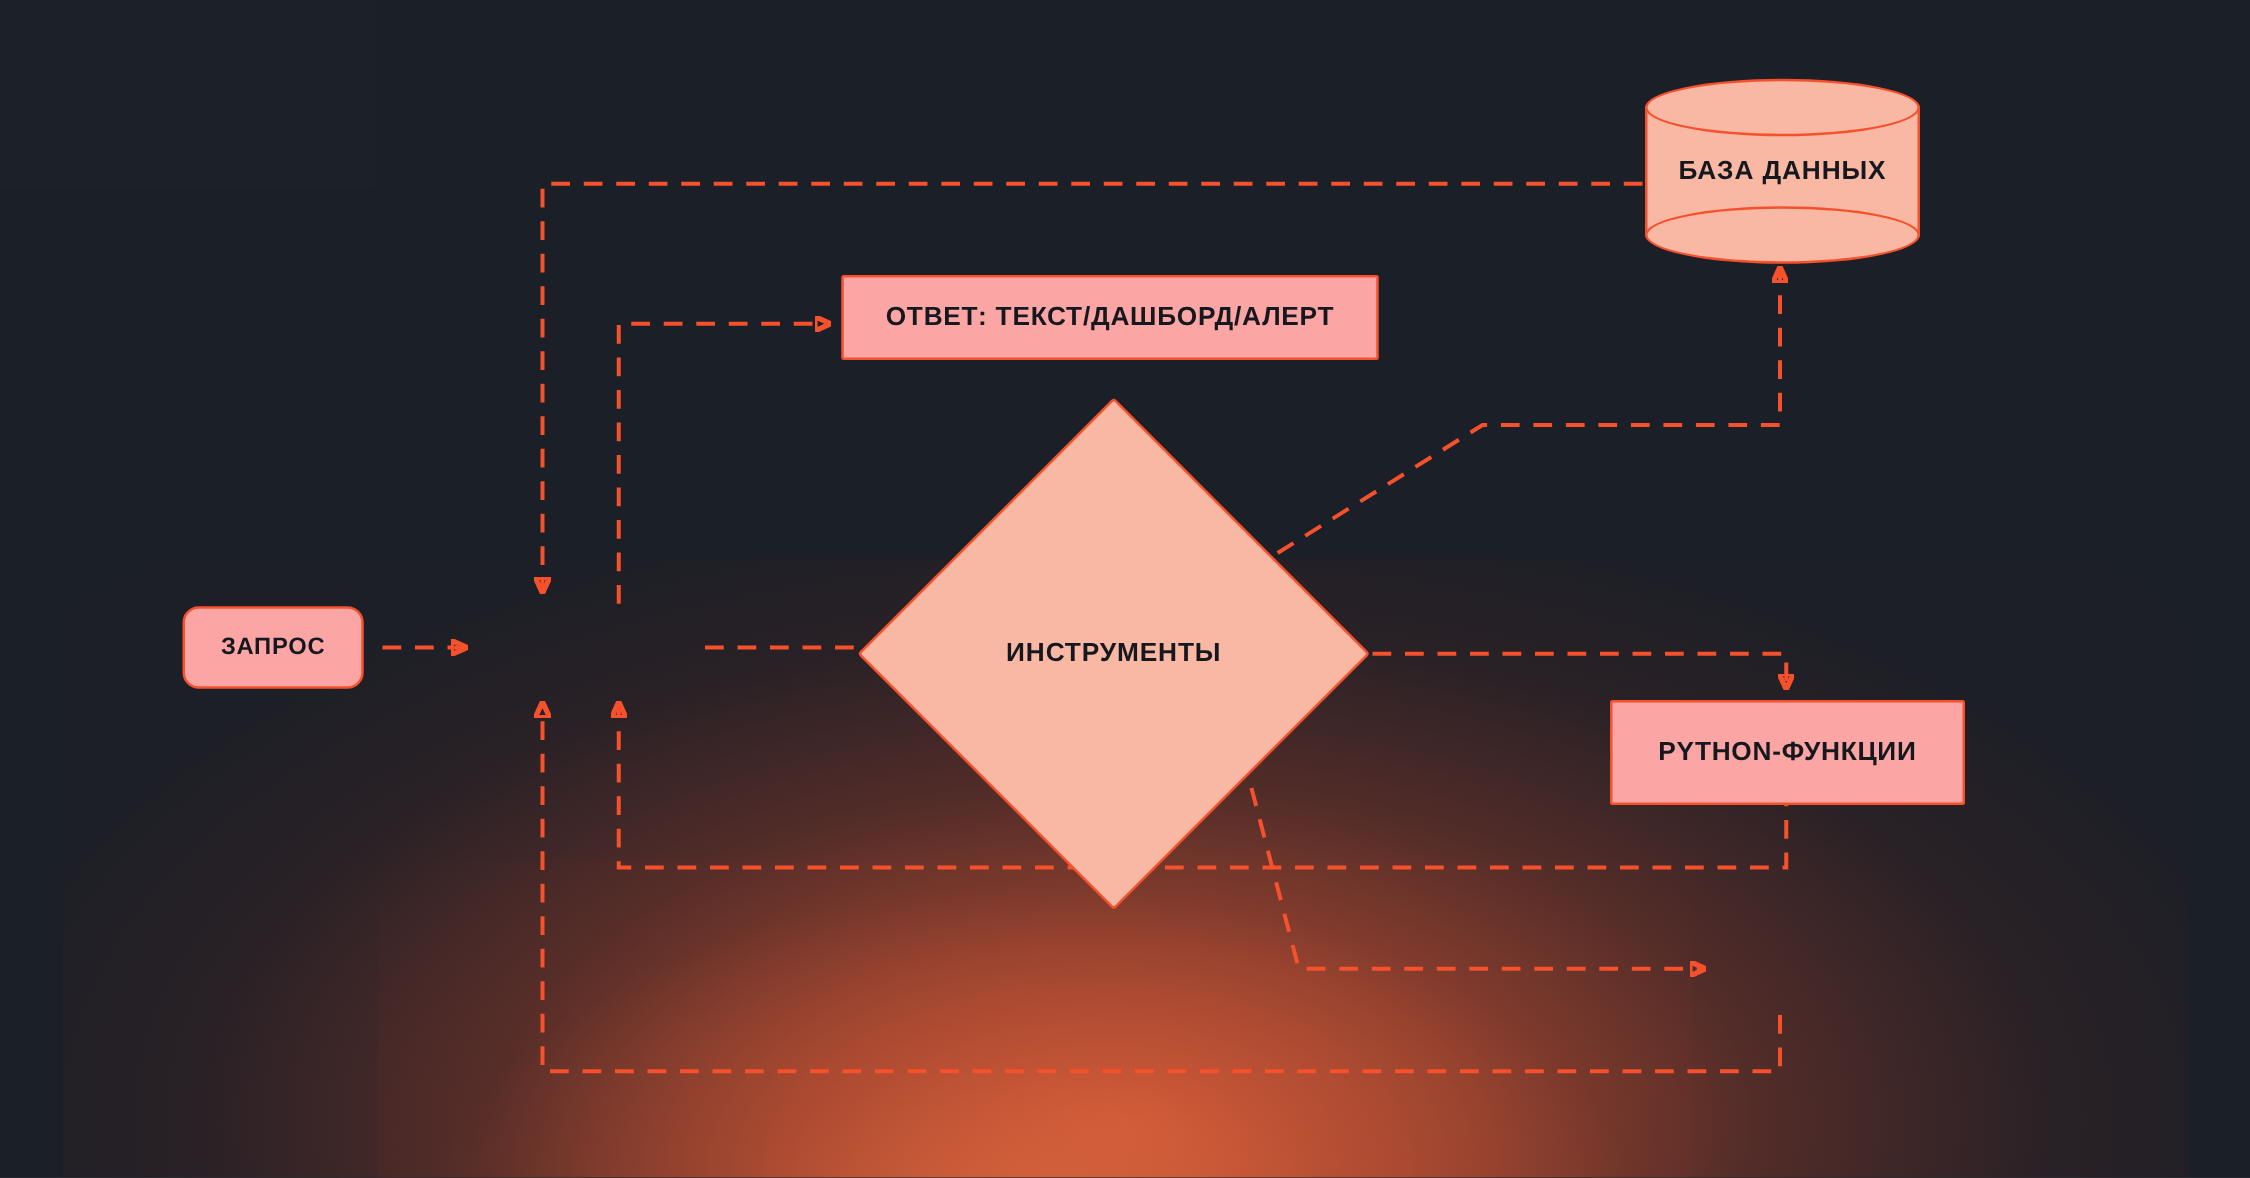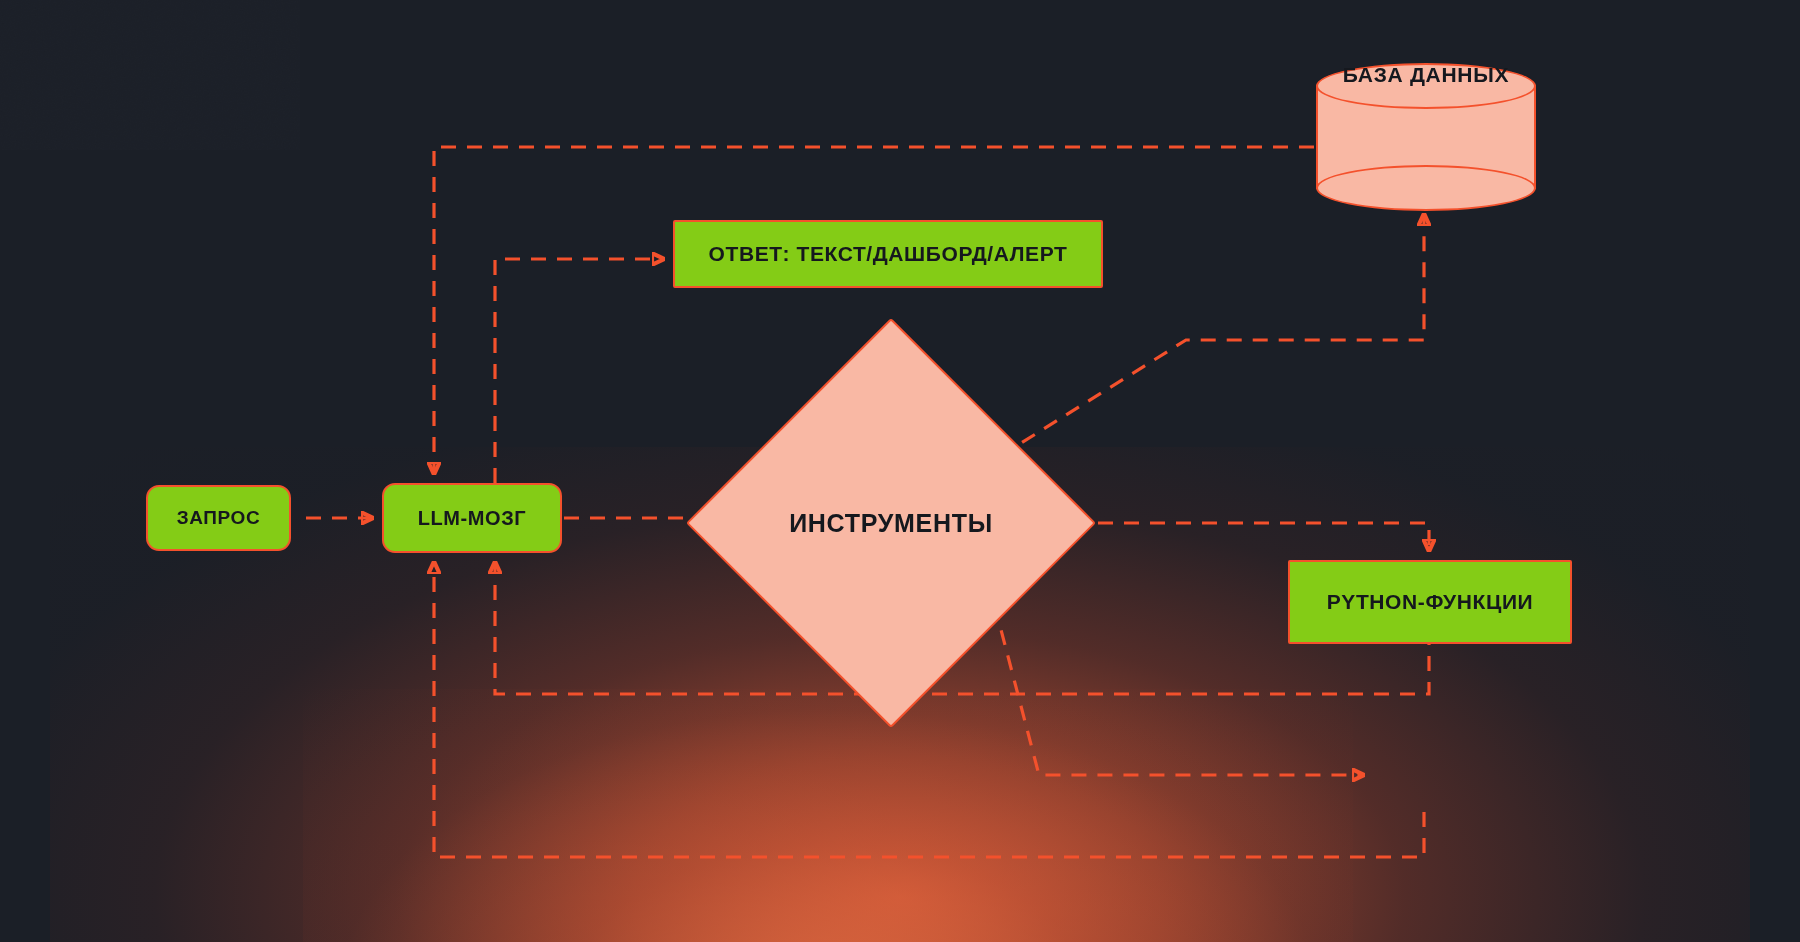--- a/index.html
+++ b/index.html
@@ -73,21 +73,21 @@
   .node {
     position: absolute;
     box-sizing: border-box;
     display: flex;
     align-items: center;
     justify-content: center;
     color: #15181e;
     font-weight: bold;
     letter-spacing: 0.6px;
     text-align: center;
-    background-color: #84cc16;
+    background-color: #fca5a5;
     border: 2.5px solid #f4512c;
     z-index: 3;
   }
   .node.rounded  { border-radius: 13px; }
   .node.sharp    { border-radius: 2px; }
 
   
   .diamond-wrap {
     position: absolute;
     z-index: 3;
@@ -130,21 +130,21 @@
     border: 2.5px solid #f4512c;
     border-radius: 50%;
     box-sizing: border-box;
   }
   .cyl-top { top: 0; }
   .cyl-bot { bottom: 0; }
   .cyl-label {
     position: absolute;
     inset: 0;
     display: flex;
-    align-items: flex-start;
+    align-items: center;
     justify-content: center;
     color: #15181e;
     font-weight: bold;
     letter-spacing: 0.7px;
     z-index: 2;
   }
 </style>
 </head>
 <body>
 
@@ -184,31 +184,28 @@
 
     <path d="M 1429 630 L 1429 694 L 495 694 L 495 563" marker-end="url(#arw)"></path>
 
     <path d="M 1424 812 L 1424 857 L 434 857 L 434 563" marker-end="url(#arw)"></path>
   </svg>
 
   <div class="node rounded" style="left:146px; top:485px; width:145px; height:66px; font-size:19px;">
     <span>ЗАПРОС</span>
   </div>
 
-  <div class="node rounded" style="left:382px; top:483px; width:180px; height:70px; font-size:20px;">
-    <span>LLM-МОЗГ</span>
-  </div>
 
   <div class="node sharp" style="left:673px; top:220px; width:430px; height:68px; font-size:21px;">
     <span>ОТВЕТ: ТЕКСТ/ДАШБОРД/АЛЕРТ</span>
   </div>
 
   <div class="diamond-wrap" style="left:746px; top:378px; width:290px; height:290px;">
     <div class="diamond-shape"></div>
-    <div class="diamond-label" style="font-size:25px;">
+    <div class="diamond-label" style="font-size:21px;">
       <span>ИНСТРУМЕНТЫ</span>
     </div>
   </div>
 
   <div class="cyl-wrap" style="left:1316px; top:63px; width:220px; height:148px;">
     <div class="cyl-body"></div>
     <div class="cyl-bot"></div>
     <div class="cyl-top"></div>
     <div class="cyl-label" style="font-size:21px;">
       <span>БАЗА ДАННЫХ</span>

